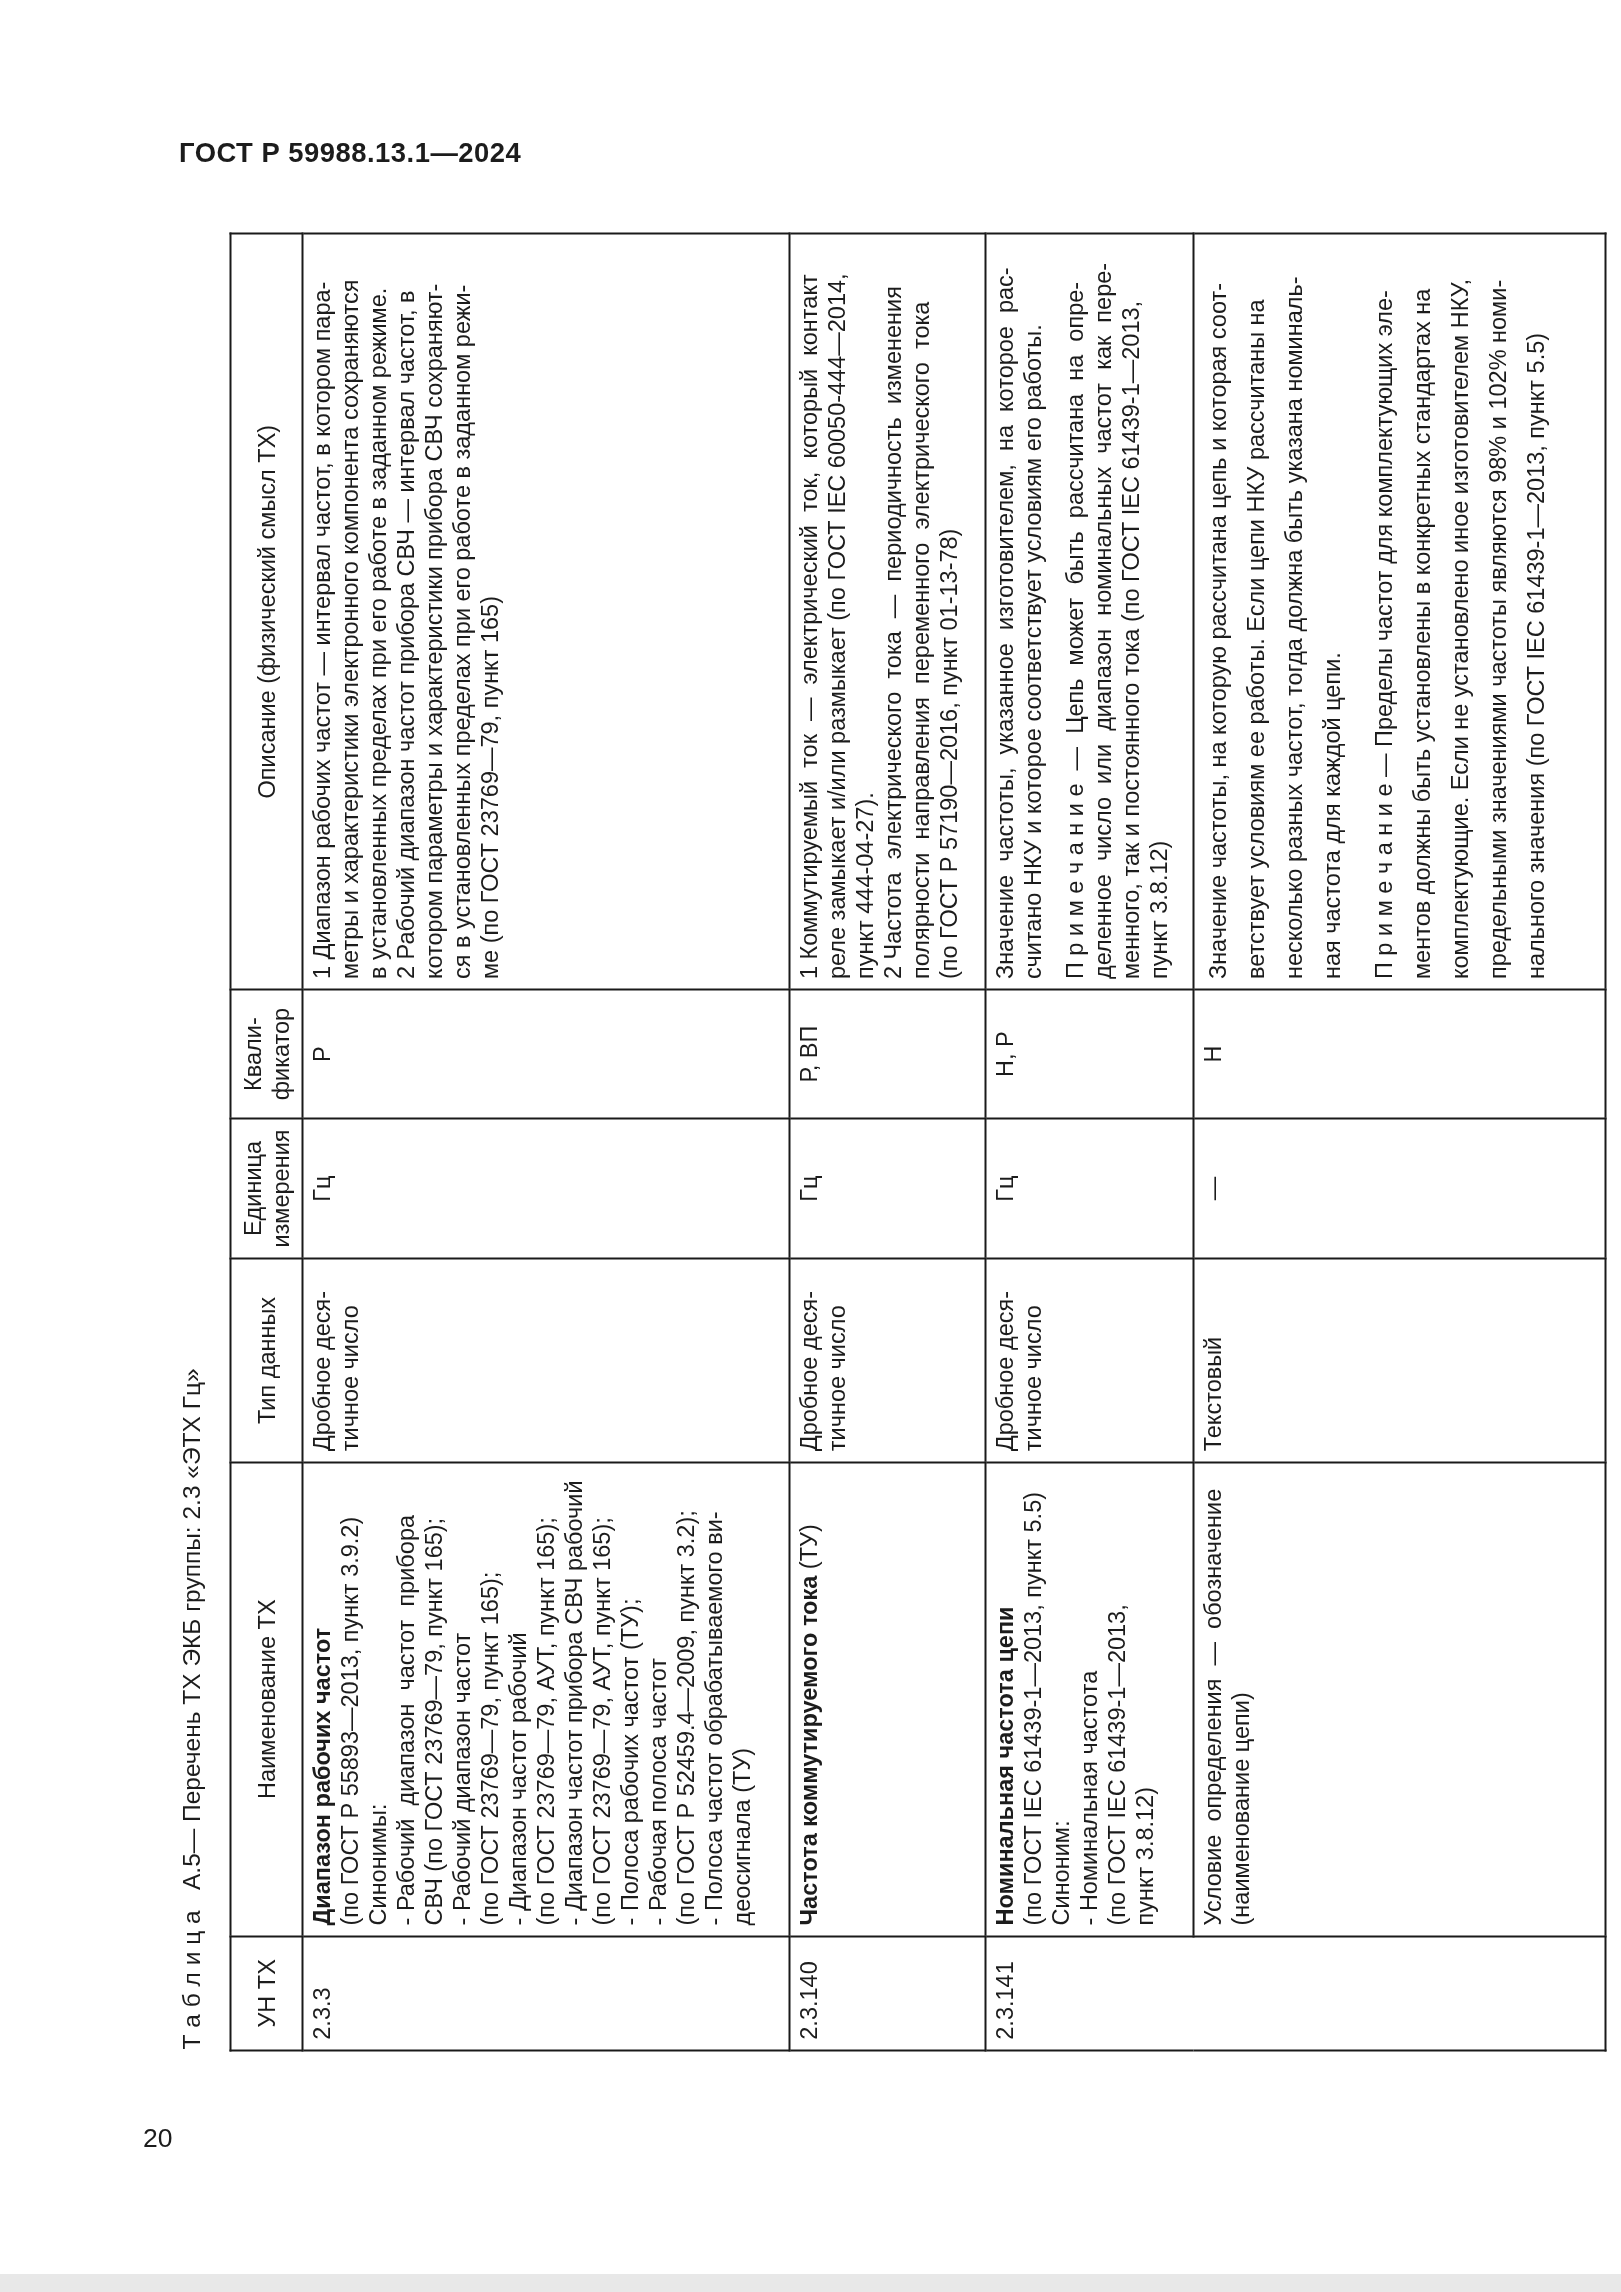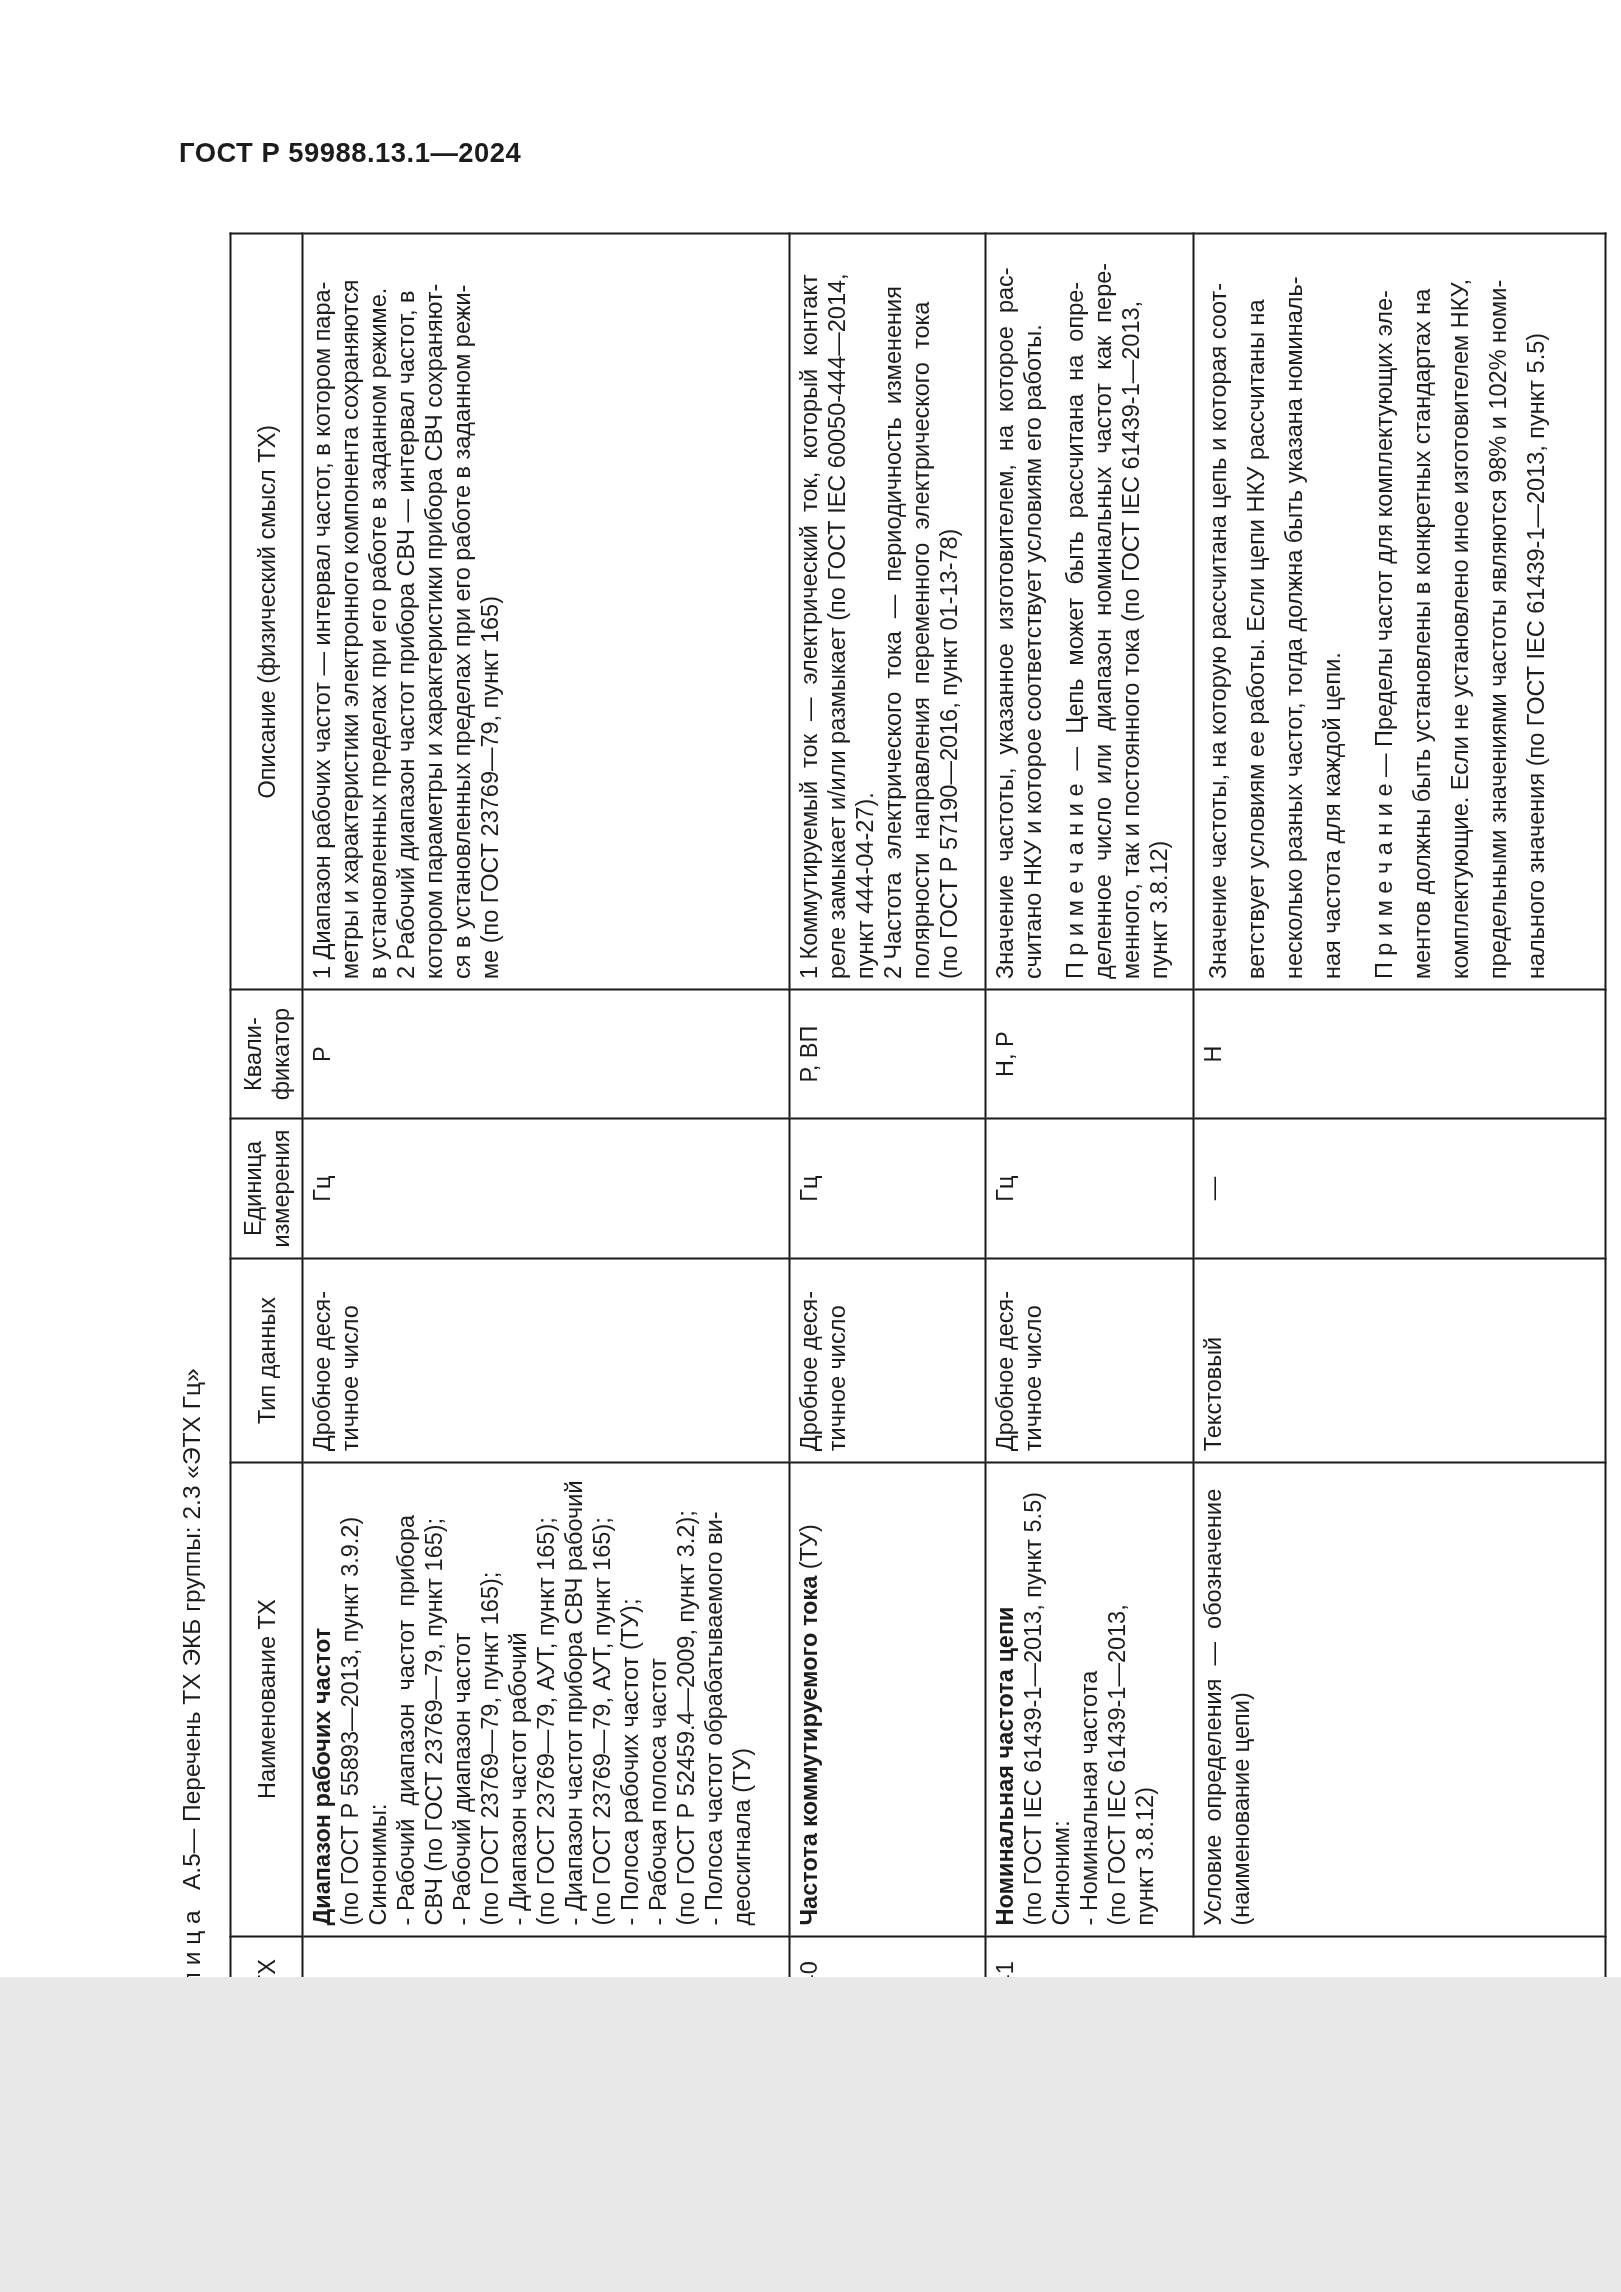--- a/index.html
+++ b/index.html
@@ -1,18 +1,18 @@
 <!DOCTYPE html>
 <html><head>
 <meta charset="utf-8">
 <style>
   html,body{margin:0;padding:0;background:#e8e8e8;}
   .page{
     position:relative;
-    width:1621px;height:1977px;
+    width:1621px;height:2274px;
     background:#ffffff;
     overflow:hidden;
     font-family:"Liberation Sans", sans-serif;
     color:#1c1c1c;
   }
   .doc-header{
     position:absolute;left:179px;top:137px;
     font-size:27.4px;font-weight:bold;letter-spacing:0.5px;
     white-space:nowrap;
   }
@@ -69,21 +69,21 @@
   tr.r-3{height:208px}
   tr.r-4{height:412px}
 </style>
 </head>
 <body>
 
 <div class="page">
 
   <div class="doc-header">ГОСТ Р 59988.13.1—2024</div>
 
-  <div class="page-number">19</div>
+  <div class="page-number">20</div>
 
   <div class="rot-wrap">
 
     <p class="tbl-title">Т а б л и ц а   А.5— Перечень ТХ ЭКБ группы: 2.3 «ЭТХ Гц»</p>
 
     <table class="gost">
       <colgroup>
         <col class="c1">
           <col class="c2">
           <col class="c3">

